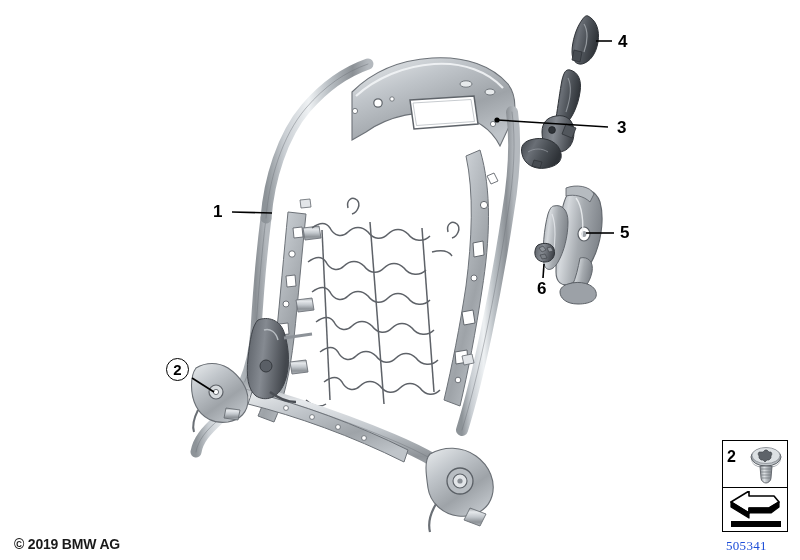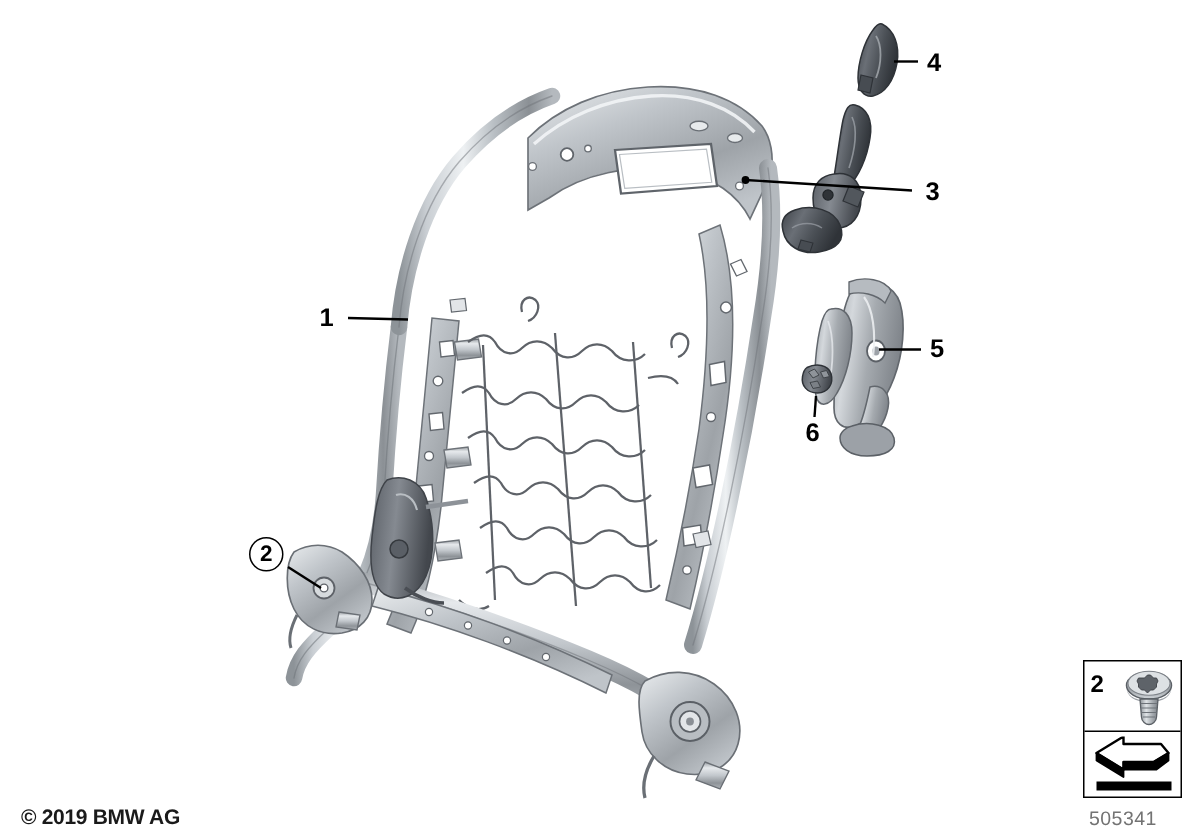--- a/index.html
+++ b/index.html
@@ -56,23 +56,23 @@
     font-weight: bold;
     font-size: 14px;
     color: #1a1a1a;
     letter-spacing: -0.2px;
     white-space: nowrap;
   }
   #diagram-number {
     position: absolute;
     left: 726px;
     top: 538px;
-    font-family: Liberation Sans, sans-serif;
+    font-family: Liberation Serif, serif;
     font-size: 13px;
-    color: #737373;
+    color: #1d4ed8;
     letter-spacing: 0.3px;
     white-space: nowrap;
   }
 
   
   #legend-box {
     position: absolute;
     left: 722px;
     top: 440px;
     width: 66px;

